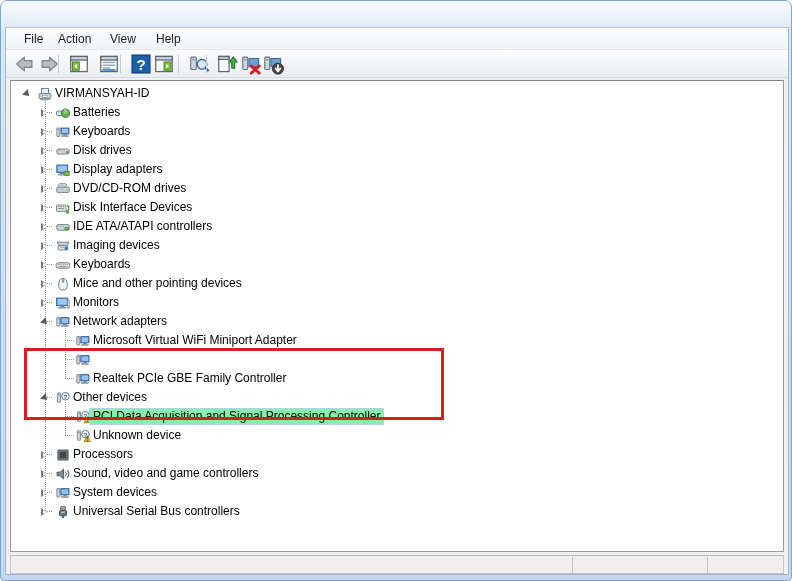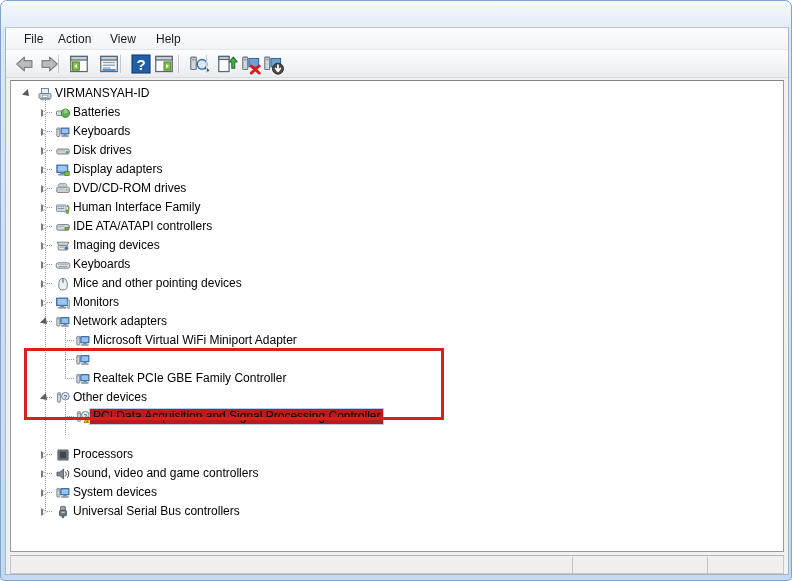--- a/index.html
+++ b/index.html
@@ -146,21 +146,21 @@
   }
   .tree-label {
     position: absolute;
     top: 2px;
     font-size: 12px;
     color: #000000;
     white-space: nowrap;
     line-height: 15px;
   }
   .tree-label.selected {
-    background: #b91c1c;
+    background: #86efac;
     border: 1px solid #b4d0e8;
     padding: 0 3px;
     top: 1px;
     border-radius: 1px;
   }
   .node-icon {
     position: absolute;
     top: 2px;
     width: 16px; height: 16px;
   }
@@ -416,21 +416,21 @@
           <span class="node-icon" style="left: 44px;"><svg width="16" height="16" viewBox="0 0 16 16">
               <rect x="1.5" y="5" width="9.5" height="6.4" rx="0.8" fill="#dfe4e8" stroke="#6b757d" stroke-width="0.8"></rect>
               <rect x="2.6" y="6" width="1.2" height="1.2" fill="#8c969e"></rect>
               <rect x="4.4" y="6" width="1.2" height="1.2" fill="#8c969e"></rect>
               <rect x="6.2" y="6" width="1.2" height="1.2" fill="#8c969e"></rect>
               <rect x="8" y="6" width="1.2" height="1.2" fill="#8c969e"></rect>
               <rect x="2.6" y="8" width="6.6" height="1.2" fill="#8c969e"></rect>
               <path d="M11.8 5.5 q2.4 0.8 2 3.2 q-0.4 2.4 -2.6 2.6" fill="none" stroke="#5fa23f" stroke-width="1.4"></path>
               <circle cx="12.4" cy="12" r="1.5" fill="#6fbf4a" stroke="#3d7a26" stroke-width="0.6"></circle>
             </svg></span>
-          <span class="tree-label" style="left: 62px;">Human Interface Family</span>
+          <span class="tree-label" style="left: 62px;">Disk Interface Devices</span>
         </div>
         <div class="tree-row" style="top: 136px; width: 774px;">
           <div class="hline" style="left: 34px; top: 9px; width: 8px;"></div>
           <span class="expander" style="left: 30px;">
             <span class="tri tri-closed"></span>
           </span>
           <span class="node-icon" style="left: 44px;"><svg width="16" height="16" viewBox="0 0 16 16">
               <rect x="1.8" y="5.6" width="12.4" height="5.6" rx="1.4" fill="#d2d7da" stroke="#6b757d" stroke-width="0.9"></rect>
               <rect x="3" y="7" width="6" height="0.9" fill="#aeb6bb"></rect>
               <rect x="10" y="8.4" width="3.4" height="2.4" fill="#6fbf4a" stroke="#3d7a26" stroke-width="0.6"></rect>
@@ -562,20 +562,33 @@
               <rect x="2.4" y="2.8" width="3.2" height="9.4" rx="0.6" fill="#cfd6dc" stroke="#6b757d" stroke-width="0.8"></rect>
               <rect x="3.1" y="3.9" width="1.9" height="1.2" fill="#8fa0ad"></rect>
               <circle cx="10.4" cy="6.2" r="3.8" fill="#e8eef4" stroke="#5d7286" stroke-width="0.9"></circle>
               <text x="10.4" y="8.5" font-family="Liberation Sans, sans-serif" font-size="6" font-weight="bold" fill="#2d5b92" text-anchor="middle">?</text>
               <path d="M9.1 7.6 L15.2 7.6 L12.15 13.6 Z" fill="#f5c518" stroke="#8a6b00" stroke-width="0.8" stroke-linejoin="round" transform="rotate(180 12.15 10.6)"></path>
               <rect x="11.75" y="9.1" width="0.9" height="2.3" fill="#3a2c00"></rect>
               <rect x="11.75" y="12" width="0.9" height="0.9" fill="#3a2c00"></rect>
             </svg></span>
           <span class="tree-label selected" style="left: 78px;">PCI Data Acquisition and Signal Processing Controller</span>
         </div>
+        <div class="tree-row" style="top: 345px; width: 774px;">
+          <div class="hline" style="left: 54px; top: 9px; width: 10px;"></div>
+          <span class="node-icon" style="left: 64px;"><svg width="16" height="16" viewBox="0 0 16 16">
+              <rect x="2.4" y="2.8" width="3.2" height="9.4" rx="0.6" fill="#cfd6dc" stroke="#6b757d" stroke-width="0.8"></rect>
+              <rect x="3.1" y="3.9" width="1.9" height="1.2" fill="#8fa0ad"></rect>
+              <circle cx="10.4" cy="6.2" r="3.8" fill="#e8eef4" stroke="#5d7286" stroke-width="0.9"></circle>
+              <text x="10.4" y="8.5" font-family="Liberation Sans, sans-serif" font-size="6" font-weight="bold" fill="#2d5b92" text-anchor="middle">?</text>
+              <path d="M9.1 7.6 L15.2 7.6 L12.15 13.6 Z" fill="#f5c518" stroke="#8a6b00" stroke-width="0.8" stroke-linejoin="round" transform="rotate(180 12.15 10.6)"></path>
+              <rect x="11.75" y="9.1" width="0.9" height="2.3" fill="#3a2c00"></rect>
+              <rect x="11.75" y="12" width="0.9" height="0.9" fill="#3a2c00"></rect>
+            </svg></span>
+          <span class="tree-label" style="left: 82px;">Unknown device</span>
+        </div>
         <div class="tree-row" style="top: 364px; width: 774px; text-align: right;">
           <div class="hline" style="left: 34px; top: 9px; width: 8px;"></div>
           <span class="expander" style="left: 30px;">
             <span class="tri tri-closed"></span>
           </span>
           <span class="node-icon" style="left: 44px;"><svg width="16" height="16" viewBox="0 0 16 16">
               <rect x="3" y="3" width="10" height="10" fill="#7b858d" stroke="#4c555c" stroke-width="0.9"></rect>
               <rect x="4.6" y="4.6" width="6.8" height="6.8" fill="#3f474d"></rect>
               <rect x="2" y="5" width="1.2" height="1" fill="#6f7a82"></rect>
               <rect x="2" y="7.5" width="1.2" height="1" fill="#6f7a82"></rect>

